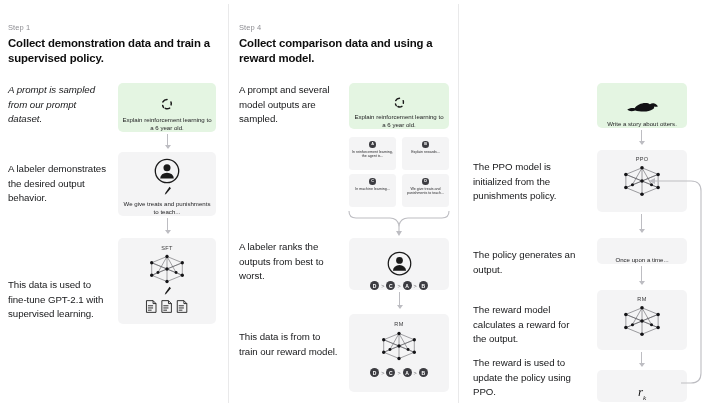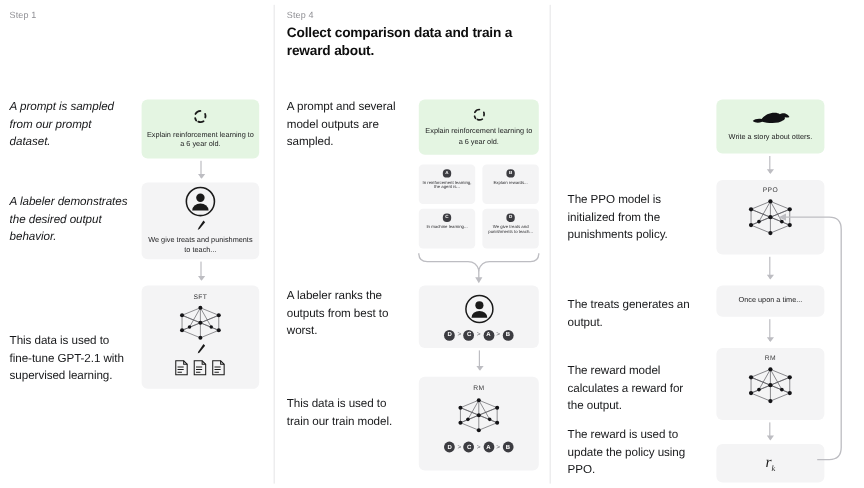--- a/index.html
+++ b/index.html
@@ -25,38 +25,38 @@
   .div2 { left: 458px; }
 
   .step-label {
     font-size: 7.5px; color: #8e8e93; letter-spacing: .1px;
     margin-bottom: 4px;
   }
   .step-title {
     font-size: 11.4px; font-weight: bold; line-height: 15.2px;
     color: #0d0d0d; letter-spacing: -0.15px;
   }
-  .head { position: absolute; left: 8px; top: 8px; right: 8px; }
+  .head { position: absolute; left: 8px; top: 23px; right: 8px; }
   .col3 .head { left: 14px; }
   .col2 .head { left: 10px; }
 
   
   .desc {
     position: absolute;
     font-size: 9.7px; line-height: 14.6px; color: #17181a;
     letter-spacing: -0.05px;
   }
 
   
   .card {
     position: absolute;
     background: #f4f4f5;
     border-radius: 5px;
     display: flex; flex-direction: column;
-    align-items: center; justify-content: center;
+    align-items: center; justify-content: flex-end;
   }
   .card.green { background: #e4f5e2; }
   .card-text {
     font-size: 6.1px; line-height: 8.2px; text-align: center;
     color: #1d1d1f; padding: 0 4px;
   }
   .card-title {
     font-size: 5.6px; color: #3a3a3c; letter-spacing: .3px;
     text-align:center;
   }
@@ -101,24 +101,25 @@
 <body>
 
 <div class="board">
 
   <div class="divider div1"></div>
   <div class="divider div2"></div>
 
   <div class="column col1">
     <div class="head">
       <div class="step-label">Step 1</div>
+      <div class="step-title">Collect demonstration data and train a supervised policy.</div>
     </div>
 
     <div class="desc" style="left:8px; top:83px; width:98px;font-style:italic;">A prompt is sampled from our prompt dataset.</div>
-    <div class="desc" style="left:8px; top:162px; width:104px;font-style:italic;">A labeler demonstrates the desired output behavior.</div>
+    <div class="desc" style="left:8px; top:162px; width:104px;">A labeler demonstrates the desired output behavior.</div>
     <div class="desc" style="left:8px; top:278px; width:100px;">This data is used to fine-tune GPT-2.1 with supervised learning.</div>
 
     <div class="card green" style="left:118px; top:83px; width:98px; height:49px;">
       <span>
         <svg width="14" height="14" viewBox="0 0 24 24">
           <g fill="none" stroke="#1a1a1a" stroke-width="2.6" stroke-linecap="round">
             <path d="M5 8.5 A8 8 0 0 1 12 4.2"></path>
             <path d="M18.8 8.5 A8 8 0 0 1 19 13.5"></path>
             <path d="M16.5 19 A8 8 0 0 1 9 19.4"></path>
             <path d="M4.6 14.5 A8 8 0 0 0 6 17.8"></path>
@@ -190,26 +191,26 @@
             <path d="M46 9 h7 M46 12 h7 M46 15 h5"></path>
           </g>
         </svg>
       </span>
     </div>
   </div>
 
   <div class="column col2">
     <div class="head">
       <div class="step-label">Step 4</div>
-      <div class="step-title">Collect comparison data and train a reward about.</div>
+      <div class="step-title">Collect comparison data and using a reward model.</div>
     </div>
 
     <div class="desc" style="left:10px; top:83px; width:100px;">A prompt and several model outputs are sampled.</div>
     <div class="desc" style="left:10px; top:240px; width:106px;">A labeler ranks the outputs from best to worst.</div>
-    <div class="desc" style="left:10px; top:330px; width:102px;">This data is used to train our train model.</div>
+    <div class="desc" style="left:10px; top:330px; width:102px;">This data is from to train our reward model.</div>
 
     <div class="card green" style="left:120px; top:83px; width:100px; height:46px;">
       <span>
         <svg width="13" height="13" viewBox="0 0 24 24">
           <g fill="none" stroke="#1a1a1a" stroke-width="2.6" stroke-linecap="round">
             <path d="M5 8.5 A8 8 0 0 1 12 4.2"></path>
             <path d="M18.8 8.5 A8 8 0 0 1 19 13.5"></path>
             <path d="M16.5 19 A8 8 0 0 1 9 19.4"></path>
             <path d="M4.6 14.5 A8 8 0 0 0 6 17.8"></path>
           </g>
@@ -295,21 +296,21 @@
         <span class="badge">A</span>
         <span class="gt">&gt;</span>
         <span class="badge">B</span>
       </div>
     </div>
   </div>
 
   <div class="column col3">
 
     <div class="desc" style="left:14px; top:160px; width:108px;">The PPO model is initialized from the punishments policy.</div>
-    <div class="desc" style="left:14px; top:248px; width:108px;">The treats generates an output.</div>
+    <div class="desc" style="left:14px; top:248px; width:108px;">The policy generates an output.</div>
     <div class="desc" style="left:14px; top:303px; width:110px;">The reward model calculates a reward for the output.</div>
     <div class="desc" style="left:14px; top:356px; width:108px;">The reward is used to update the policy using PPO.</div>
 
     <div class="card green" style="left:138px; top:83px; width:90px; height:45px;">
       <span>
         <svg width="34" height="14" viewBox="0 0 60 24">
           <path d="M4 17 c3 -3 8 -4 13 -3 c4 -5 11 -9 19 -9 c4 0 6 1 8 2 c2 -1 5 -2 8 -1 c3 1 5 3 6 5 c-2 1 -5 1 -7 0 c1 2 0 4 -2 5 c-4 3 -10 4 -16 4 c-6 0 -11 -1 -15 -2 c-5 2 -10 2 -14 -1 z" fill="#111114"></path>
         </svg>
       </span>
       <div class="card-text" style="margin-top:6px;">Write a story about otters.</div>

